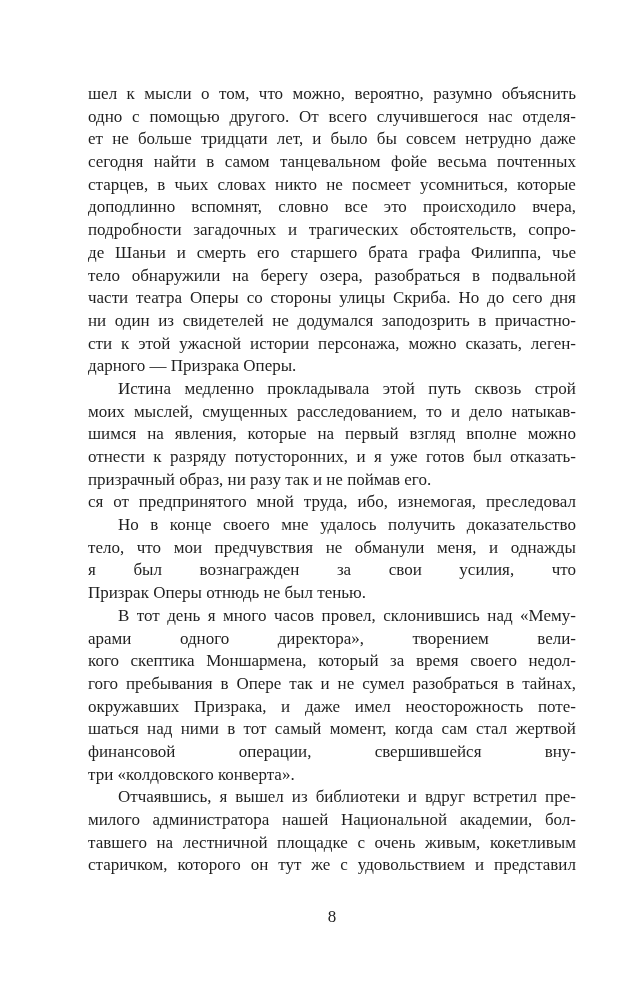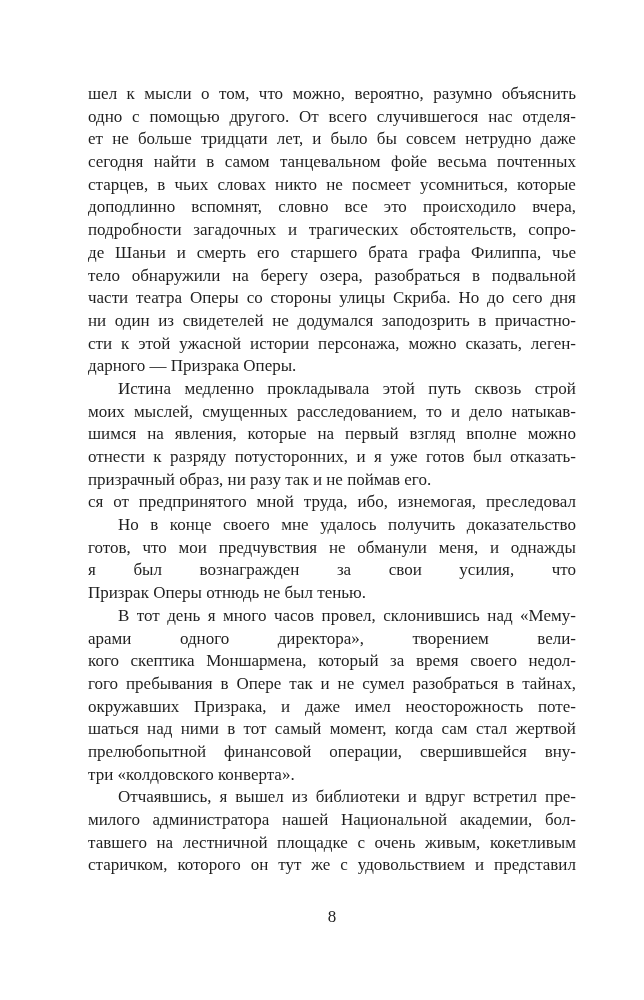--- a/index.html
+++ b/index.html
@@ -239,21 +239,21 @@
       <span>Но</span>
       <span>в</span>
       <span>конце</span>
       <span>своего</span>
       <span>мне</span>
       <span>удалось</span>
       <span>получить</span>
       <span>доказательство</span>
     </div>
     <div class="line justify">
-      <span>готов,</span>
+      <span>тело,</span>
       <span>что</span>
       <span>мои</span>
       <span>предчувствия</span>
       <span>не</span>
       <span>обманули</span>
       <span>меня,</span>
       <span>и</span>
       <span>однажды</span>
     </div>
     <div class="line justify">
@@ -324,21 +324,20 @@
       <span>в</span>
       <span>тот</span>
       <span>самый</span>
       <span>момент,</span>
       <span>когда</span>
       <span>сам</span>
       <span>стал</span>
       <span>жертвой</span>
     </div>
     <div class="line justify">
-      <span>прелюбопытной</span>
       <span>финансовой</span>
       <span>операции,</span>
       <span>свершившейся</span>
       <span>вну-</span>
     </div>
     <div class="line">три «колдовского конверта».</div>
     <div class="line indent justify">
       <span>Отчаявшись,</span>
       <span>я</span>
       <span>вышел</span>

